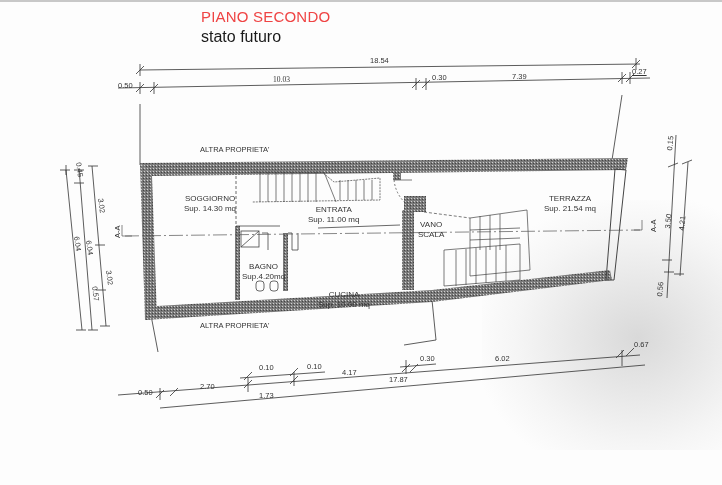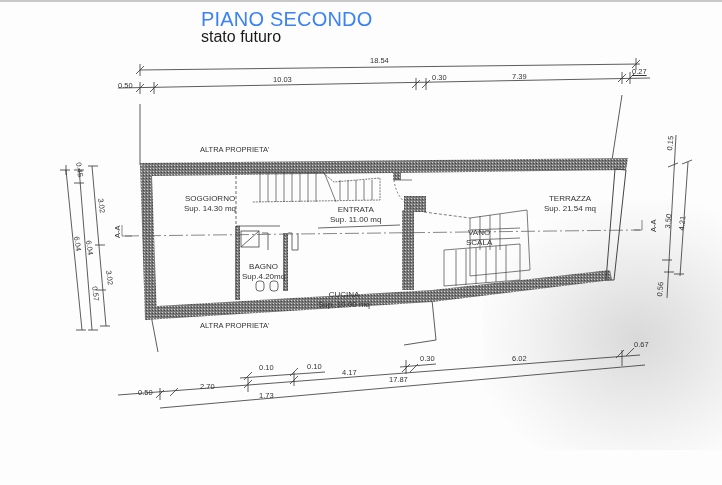--- a/index.html
+++ b/index.html
@@ -1,19 +1,19 @@
 <!DOCTYPE html>
 <html><head>
 <meta charset="utf-8">
 <style>
   html, body { margin:0; padding:0; }
   body { width:722px; height:485px; background:#fdfdfd; position:relative; overflow:hidden;
          font-family:"Liberation Sans", sans-serif; color:#222; }
   .topline { position:absolute; left:0; top:0; width:722px; height:2px; background:#c8c8c8; }
-  .title { position:absolute; left:201px; top:8px; font-size:20px; letter-spacing:0.2px; color:#3b82f6; }
+  .title { position:absolute; left:201px; top:8px; font-size:15px; letter-spacing:0.2px; color:#ef4444; }
   .subtitle { position:absolute; left:201px; top:28px; font-size:16px; color:#1a1a1a; }
   svg.plan { position:absolute; left:0; top:0; }
   .lbl { position:absolute; font-size:7.5px; color:#333; white-space:nowrap; line-height:1; }
   .room { position:absolute; font-size:8px; color:#333; text-align:center; line-height:1.25; white-space:nowrap; }
   .dim { position:absolute; font-size:7.5px; color:#333; white-space:nowrap; line-height:1; }
   .rot { transform-origin:left top; }
   .noise { position:absolute; right:0; top:200px; width:240px; height:250px;
            background:radial-gradient(ellipse at 65% 55%, rgba(150,150,150,0.35), rgba(200,200,200,0.15) 55%, rgba(255,255,255,0) 75%); }
 </style>
 </head>
@@ -158,44 +158,44 @@
 <div class="lbl" style="left:200px;top:146px;">ALTRA PROPRIETA'</div>
 <div class="lbl" style="left:200px;top:322px;">ALTRA PROPRIETA'</div>
 
 <div class="lbl rot" style="left:114px;top:238px;transform:rotate(-90deg);">A-A</div>
 <div class="lbl rot" style="left:650px;top:232px;transform:rotate(-90deg);">A-A</div>
 
 <div class="room" style="left:184px;top:194px;">
   <div>SOGGIORNO</div>
   <div>Sup. 14.30 mq</div>
 </div>
-<div class="room" style="left:330px;top:205px;">
+<div class="room" style="left:308px;top:205px;">
   <div>ENTRATA</div>
   <div>Sup. 11.00 mq</div>
 </div>
 <div class="room" style="left:318px;top:250px;margin-top:40px;">
   <div>CUCINA</div>
   <div>Sup. 10.00 mq</div>
 </div>
 <div class="room" style="left:242px;top:262px;">
   <div>BAGNO</div>
   <div>Sup.4.20mq</div>
 </div>
-<div class="room" style="left:418px;top:228px;margin-left:48px;">
+<div class="room" style="left:418px;top:220px;">
   <div>VANO</div>
   <div>SCALA</div>
 </div>
 <div class="room" style="left:544px;top:194px;">
   <div>TERRAZZA</div>
   <div>Sup. 21.54 mq</div>
 </div>
 
 <div class="dim" style="left:370px;top:57px;">18.54</div>
 <div class="dim" style="left:118px;top:82px;">0.50</div>
-<div class="dim" style="left:273px;top:76px;">10.03</div>
+<div class="dim" style="left:273px;top:76px;font-family:Liberation Serif, serif;">10.03</div>
 <div class="dim" style="left:432px;top:74px;">0.30</div>
 <div class="dim" style="left:512px;top:73px;">7.39</div>
 <div class="dim" style="left:632px;top:68px;text-decoration:underline;">0.27</div>
 
 <div class="dim rot" style="left:82px;top:162px;transform:rotate(82deg);">0.45</div>
 <div class="dim rot" style="left:104px;top:198px;transform:rotate(82deg);">3.02</div>
 <div class="dim rot" style="left:80px;top:236px;transform:rotate(82deg);">6.04</div>
 <div class="dim rot" style="left:92px;top:240px;transform:rotate(82deg);">6.04</div>
 <div class="dim rot" style="left:98px;top:286px;transform:rotate(82deg);">0.57</div>
 <div class="dim rot" style="left:112px;top:270px;transform:rotate(82deg);">3.02</div>
@@ -206,15 +206,15 @@
 <div class="dim rot" style="left:656px;top:296px;transform:rotate(-84deg);">0.56</div>
 
 <div class="dim" style="left:259px;top:364px;">0.10</div>
 <div class="dim" style="left:307px;top:363px;">0.10</div>
 <div class="dim" style="left:420px;top:355px;">0.30</div>
 
 <div class="dim" style="left:138px;top:389px;">0.50</div>
 <div class="dim" style="left:200px;top:383px;">2.70</div>
 <div class="dim" style="left:259px;top:392px;">1.73</div>
 <div class="dim" style="left:342px;top:369px;">4.17</div>
-<div class="dim" style="left:512px;top:355px;">6.02</div>
+<div class="dim" style="left:495px;top:355px;">6.02</div>
 <div class="dim" style="left:634px;top:341px;">0.67</div>
 <div class="dim" style="left:389px;top:376px;">17.87</div>
 
 </body></html>

